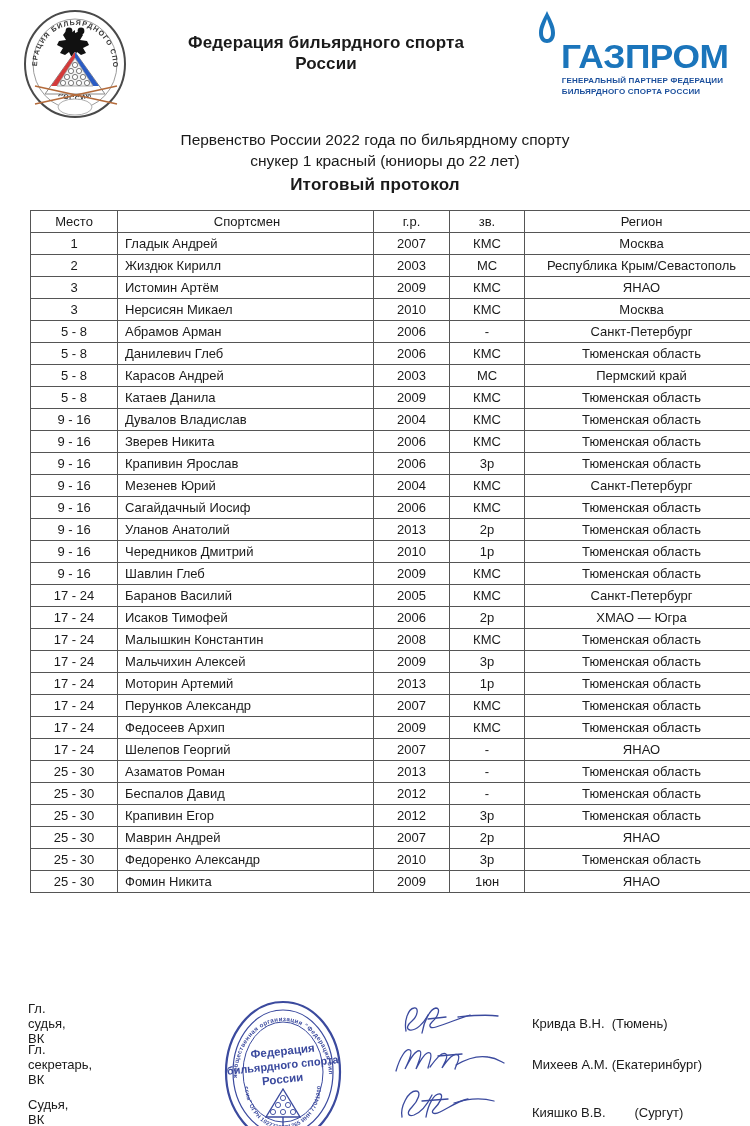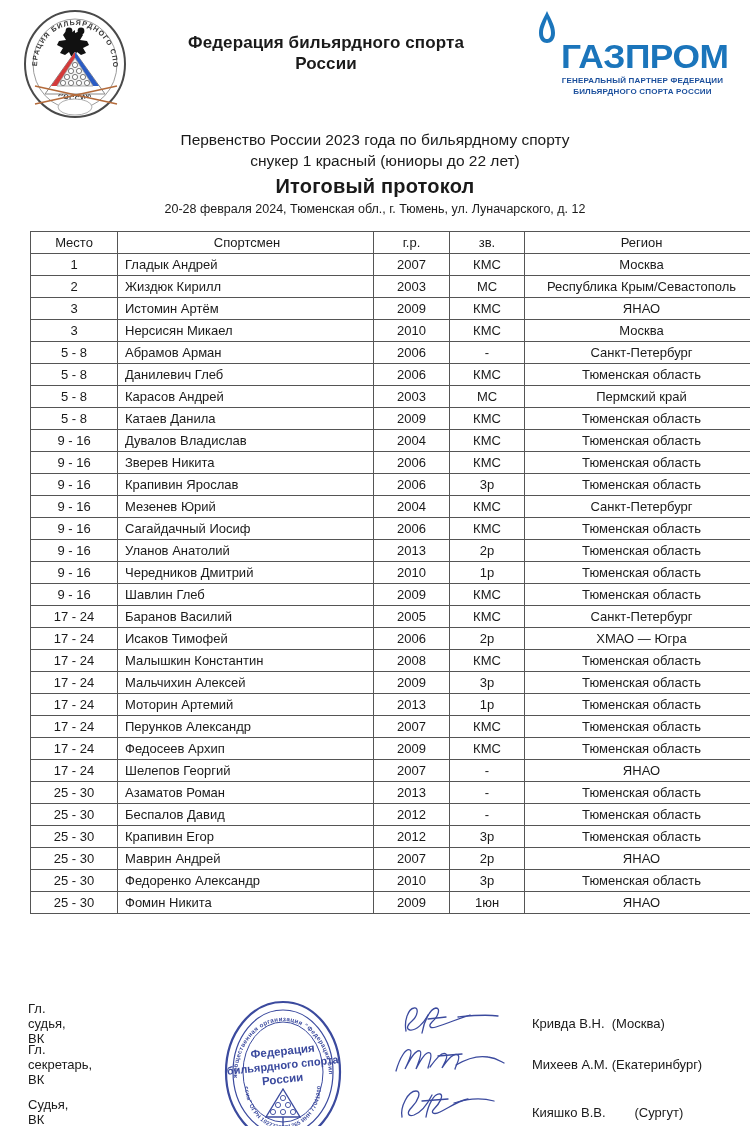--- a/index.html
+++ b/index.html
@@ -69,21 +69,21 @@
     transform-origin: left bottom;
   }
   .gz-flame {
     position: relative;
     width: 34px;
     height: 62px;
     margin-right: -3px;
   }
   .gz-sub {
     margin-top: 4px;
-    text-align: center;
+    text-align: left;
     color: #1b4f9c;
     font-size: 8px;
     font-weight: bold;
     line-height: 1.35;
     letter-spacing: 0.2px;
     margin-left: 33px;
   }
 
   
   .title-block {
@@ -93,21 +93,21 @@
   .t-line1 {
     font-size: 15.5px;
     line-height: 1.35;
   }
   .t-line2 {
     font-size: 15.5px;
     line-height: 1.35;
     padding-left: 20px;
   }
   .t-main {
-    font-size: 20px;
+    font-size: 17px;
     font-weight: bold;
     margin-top: 3px;
     letter-spacing: 0.2px;
   }
   .t-place {
     font-size: 12.5px;
     margin-top: 4px;
   }
 
   
@@ -241,24 +241,23 @@
       <div class="gz-word">ГАЗПРОМ</div>
     </div>
     <div class="gz-sub">
       <div>ГЕНЕРАЛЬНЫЙ ПАРТНЕР ФЕДЕРАЦИИ</div>
       <div>БИЛЬЯРДНОГО СПОРТА РОССИИ</div>
     </div>
   </div>
 </div>
 
 <div class="title-block">
-  <div class="t-line1">Первенство России 2023 года по бильярдному спорту</div>
+  <div class="t-line1">Первенство России 2022 года по бильярдному спорту</div>
   <div class="t-line2">снукер 1 красный (юниоры до 22 лет)</div>
   <div class="t-main">Итоговый протокол</div>
-  <div class="t-place">20-28 февраля 2024, Тюменская обл., г. Тюмень, ул. Луначарского, д. 12</div>
 </div>
 
 <div class="table-wrap">
   <table class="results">
     <thead>
       <tr>
         <th class="c-place">Место</th>
         <th class="c-athlete">Спортсмен</th>
         <th class="c-year">г.р.</th>
         <th class="c-rank">зв.</th>
@@ -539,21 +538,21 @@
         <path d="M6 30 C4 20 12 4 20 4 C26 4 22 14 16 20 C10 26 12 30 18 28 C26 25 32 16 36 8"></path>
         <path d="M30 30 C32 18 38 6 44 7 C48 8 44 16 38 22 C34 26 38 28 44 25 C54 20 62 14 72 12"></path>
         <path d="M58 16 C70 12 84 10 98 14"></path>
         <path d="M26 14 L52 12"></path>
       </g>
     </svg>
   </div>
 
   <div class="sig-row r1">
     <span class="sig-label">Гл. судья, ВК</span>
-    <span class="sig-name">Кривда В.Н.  (Москва)</span>
+    <span class="sig-name">Кривда В.Н.  (Тюмень)</span>
   </div>
   <div class="sig-row r2">
     <span class="sig-label">Гл. секретарь, ВК</span>
     <span class="sig-name">Михеев А.М. (Екатеринбург)</span>
   </div>
   <div class="sig-row r3">
     <span class="sig-label">Судья, ВК</span>
     <span class="sig-name">Кияшко В.В.        (Сургут)</span>
   </div>
 </div>

